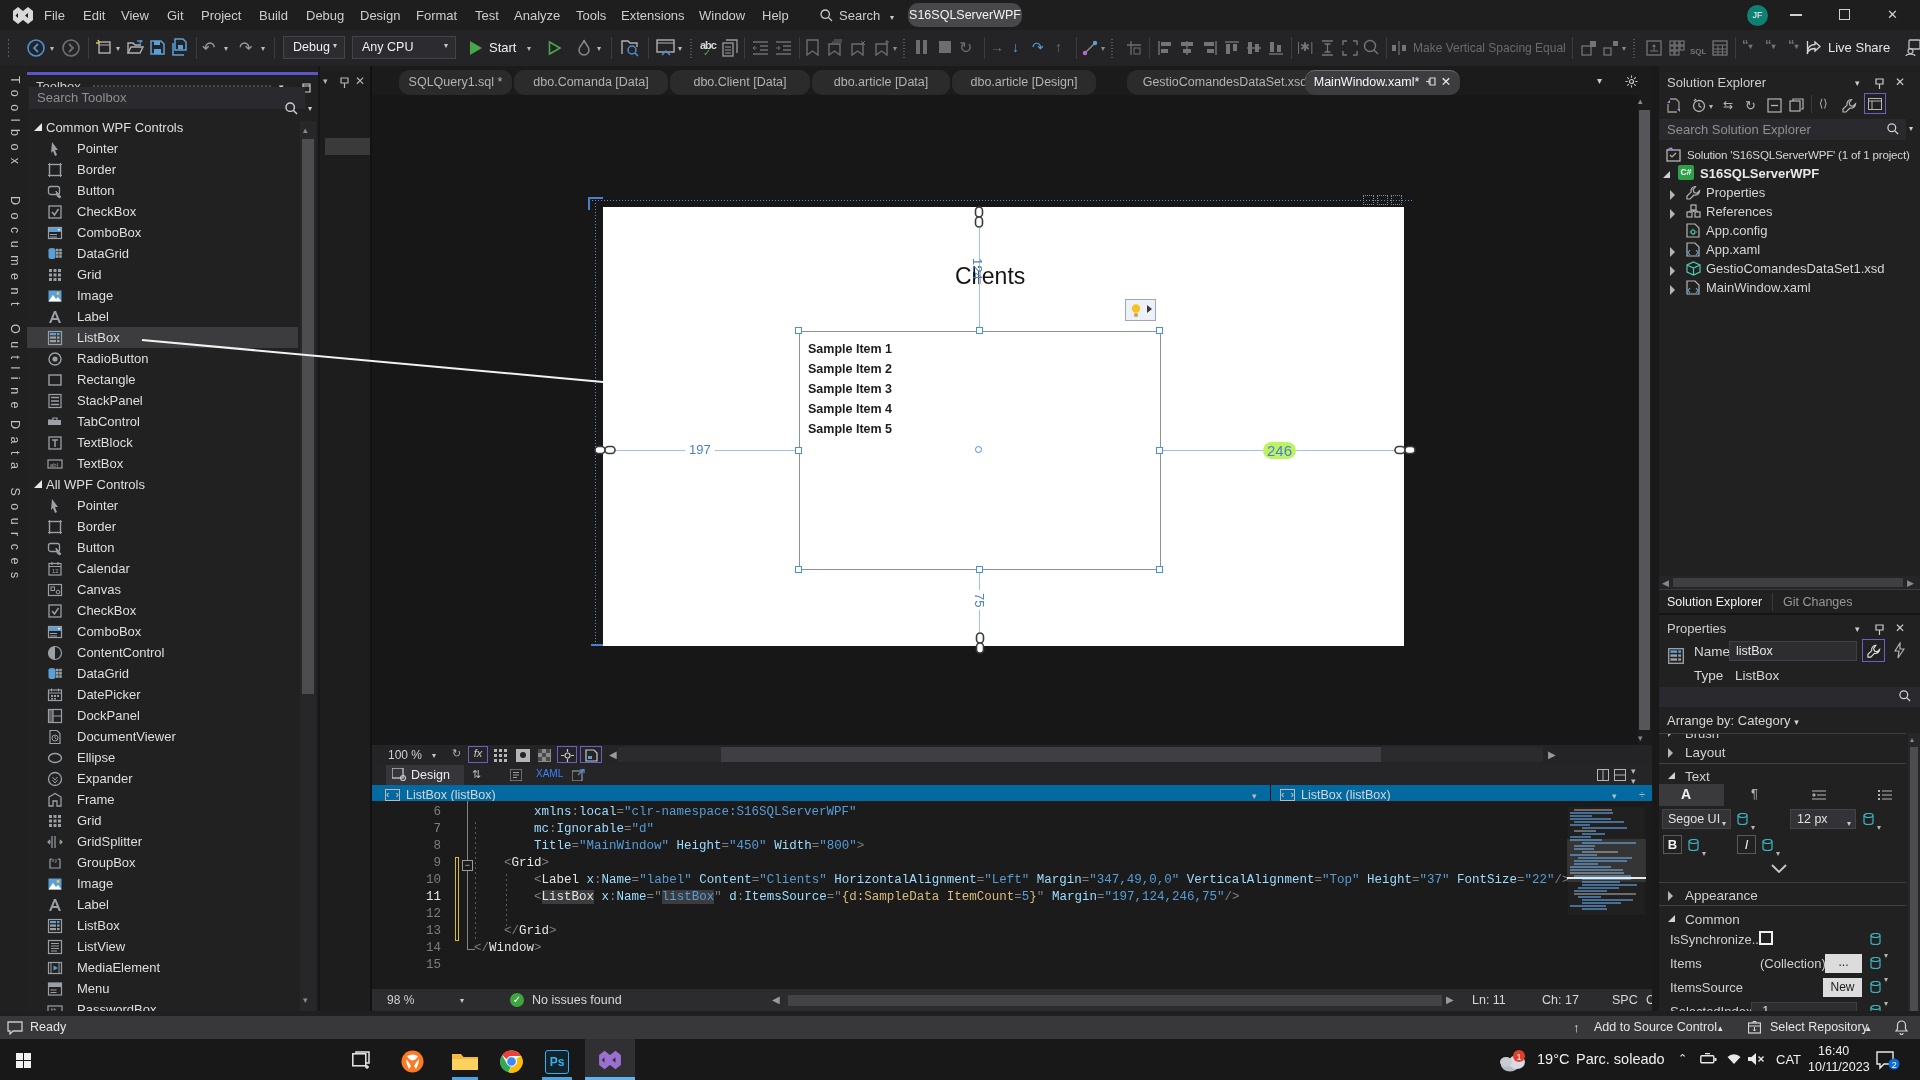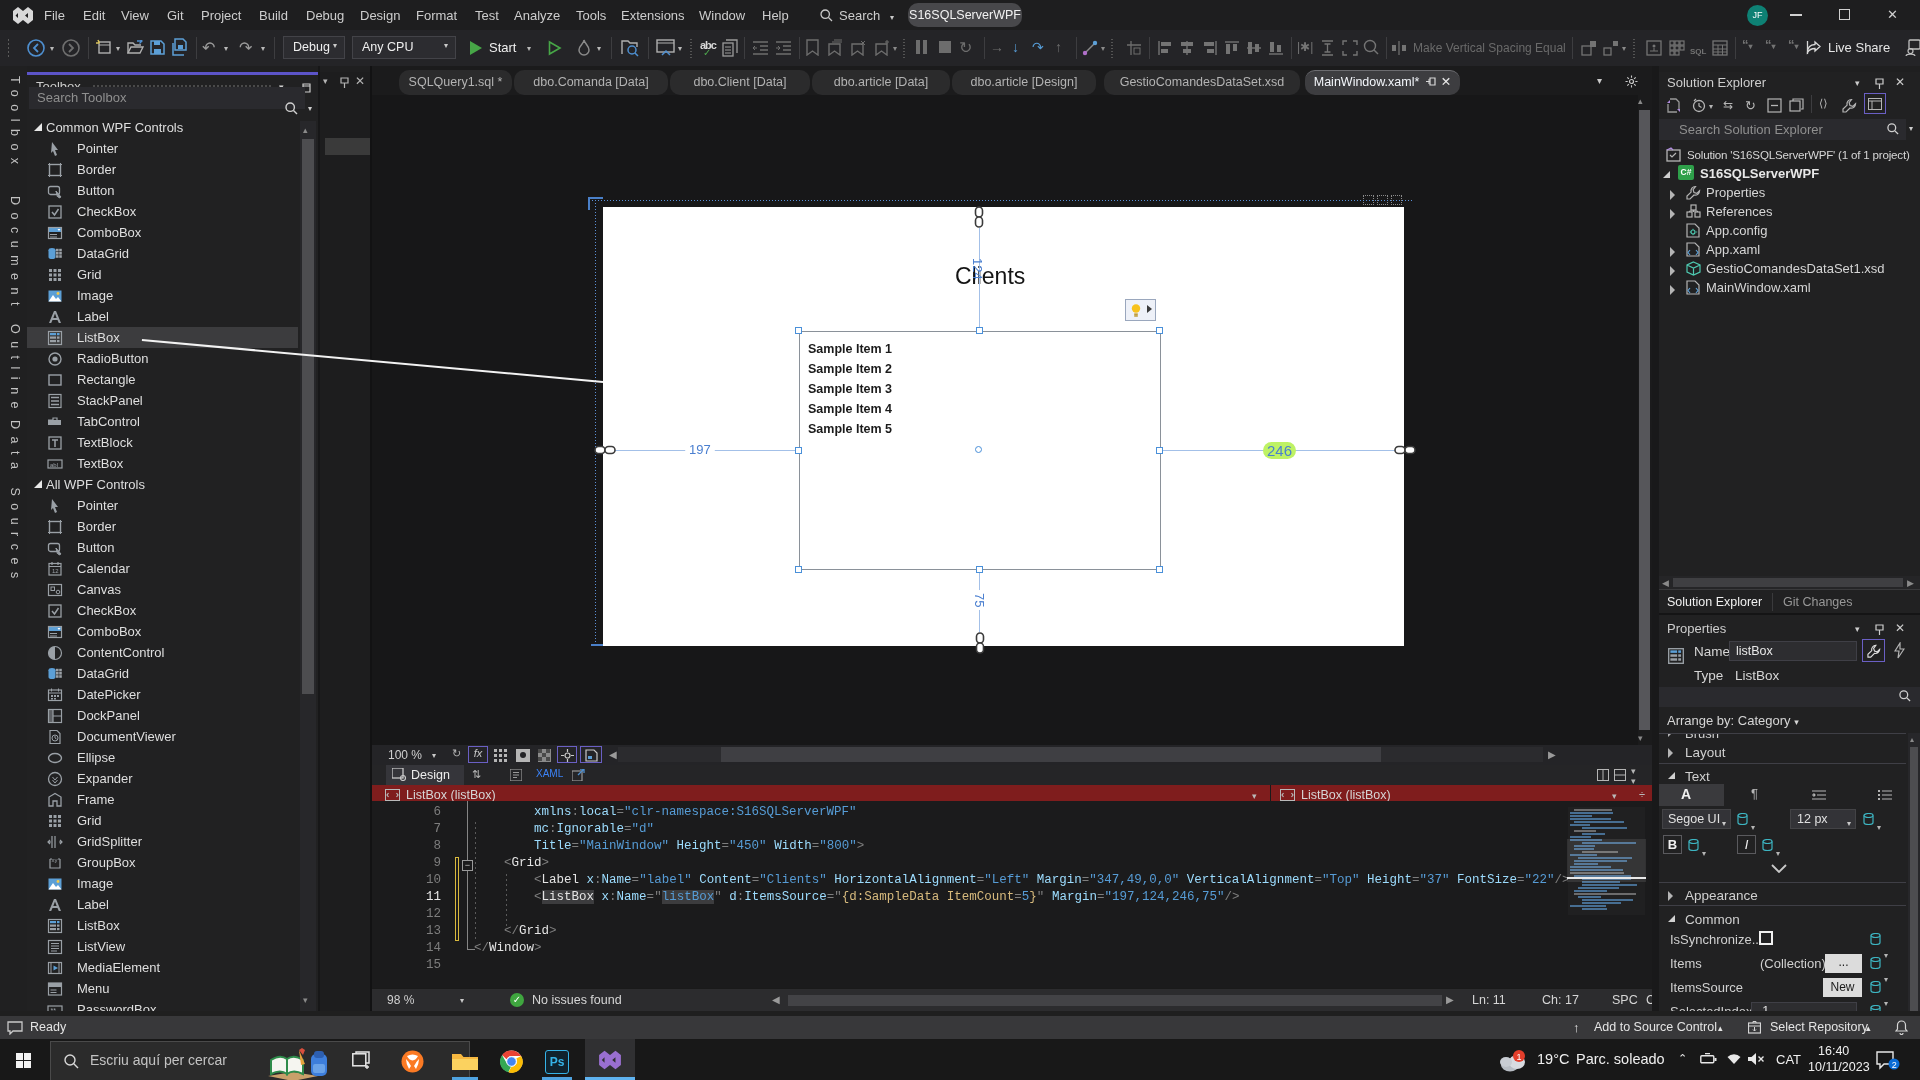--- a/index.html
+++ b/index.html
@@ -702,21 +702,21 @@
       </svg>
     <div class="a" style="left:37px;top:2px;font-size:12px;color:#b5b5b5">✕</div>
     <div class="a" style="left:7px;top:66px;width:45px;height:17px;background:#3a3a3a"></div>
   </div>
   <div id="editor" class="a">
     <div class="a tab tx" style="left:27px;width:113px">SQLQuery1.sql *</div>
     <div class="a tab tx" style="left:142px;width:154px">dbo.Comanda [Data]</div>
     <div class="a tab tx" style="left:298px;width:140px">dbo.Client [Data]</div>
     <div class="a tab tx" style="left:440px;width:138px">dbo.article [Data]</div>
     <div class="a tab tx" style="left:580px;width:144px">dbo.article [Design]</div>
-    <div class="a tab tx" style="left:732px;width:196px">GestioComandesDataSet.xsd</div>
+    <div class="a tab tx" style="left:755px;width:196px">GestioComandesDataSet.xsd</div>
     <div class="a tab tx" style="left:933px;width:155px;background:#3d3d40;color:#f3f6fb;border-top:1px solid #6c6c70;line-height:23px">MainWindow.xaml* &nbsp;<svg style="display:inline-block;vertical-align:-1px" width="11" height="11" viewBox="0 0 11 11">
           <path d="M0 5.5 h4 M4 2 h5 v7 h-5 Z M4 4 l-2 0 m2 3 l-2 0" stroke="#d8d8d8" fill="none" stroke-width="1.2"></path>
         </svg>&nbsp;<span style="color:#e8e8e8">✕</span></div>
     <div class="a" style="left:1225px;top:9px;font-size:10px;color:#c9c9c9">▾</div>
     <svg class="a" style="left:1253px;top:9px" width="13" height="13" viewBox="0 0 13 13">
         <circle cx="6.5" cy="6.5" r="2" fill="none" stroke="#c9c9c9" stroke-width="1.2"></circle>
         <path d="M6.5 0.5 v2.2 M6.5 10.3 v2.2 M0.5 6.5 h2.2 M10.3 6.5 h2.2 M2.3 2.3 l1.6 1.6 M9.1 9.1 l1.6 1.6 M10.7 2.3 L9.1 3.9 M3.9 9.1 L2.3 10.7" stroke="#c9c9c9" stroke-width="1.1"></path>
       </svg>
     <div id="designer" class="a">
 
@@ -864,21 +864,21 @@
           <rect x="0.5" y="0.5" width="11" height="11" fill="none" stroke="#b5b5b5"></rect>
           <path d="M6 0.5 v11" stroke="#b5b5b5"></path>
         </svg>
       <svg class="a" style="left:1242px;top:4px" width="12" height="12" viewBox="0 0 12 12">
           <rect x="0.5" y="0.5" width="11" height="11" fill="none" stroke="#b5b5b5"></rect>
           <path d="M0.5 6 h11" stroke="#b5b5b5"></path>
         </svg>
       <div class="a" style="left:1259px;top:1px;font-size:9px;color:#b5b5b5">▾<br>▾</div>
     </div>
 
-    <div class="a" style="left:0;top:719px;width:1448px;height:21px;background:#7f1d1d;border-bottom:1px solid #1a1a1a">
+    <div class="a" style="left:0;top:719px;width:1448px;height:21px;background:#0369a1;border-bottom:1px solid #1a1a1a">
       <svg class="a" style="left:13px;top:4px" width="15" height="12" viewBox="0 0 15 12">
           <rect x="0.5" y="0.5" width="14" height="11" fill="none" stroke="#b9b9b9"></rect>
           <path d="M3.5 4 l-1.5 2 l1.5 2 M11.5 4 l1.5 2 l-1.5 2" fill="none" stroke="#b9b9b9" stroke-width="1.2"></path>
         </svg>
       <div class="a tx" style="left:34px;top:3px;font-size:12.5px;color:#d6d6d6">ListBox (listBox)</div>
       <div class="a" style="left:880px;top:6px;font-size:9px;color:#b9b9b9">▾</div>
       <div class="a" style="left:898px;top:0;width:1px;height:21px;background:#1a1a1a"></div>
       <svg class="a" style="left:908px;top:4px" width="15" height="12" viewBox="0 0 15 12">
           <rect x="0.5" y="0.5" width="14" height="11" fill="none" stroke="#b9b9b9"></rect>
           <path d="M3.5 4 l-1.5 2 l1.5 2 M11.5 4 l1.5 2 l-1.5 2" fill="none" stroke="#b9b9b9" stroke-width="1.2"></path>
@@ -1005,21 +1005,21 @@
       <svg class="a" style="left:183px;top:5px" width="15" height="15" viewBox="0 0 15 15">
           <path d="M9.5 1.5 a4.5 4.5 0 0 0 -4.4 5.6 L1 11 v3 h3 l4 -4 a4.5 4.5 0 0 0 5.6 -4.4 l-2.8 2.8 l-2.8 -0.9 l-0.9 -2.8 Z" fill="none" stroke="#b5b5b5" stroke-width="1.2"></path>
         </svg>
       <div class="a" style="left:205px;top:0px;width:22px;height:21px;border:1px solid #6a5fc4">
           <svg style="position:absolute;left:3px;top:4px" width="14" height="12" viewBox="0 0 14 12">
             <rect x="0.5" y="0.5" width="13" height="11" fill="none" stroke="#b5b5b5"></rect>
             <path d="M0.5 3 h13 M4 3 v8" stroke="#b5b5b5"></path>
           </svg>
         </div>
     </div>
-    <div class="a srch" style="left:0px;top:47px;width:247px;height:21px;line-height:21px"><span style="margin-left:20px">Search Solution Explorer</span></div>
+    <div class="a srch" style="left:0px;top:47px;width:247px;height:21px;line-height:21px"><span style="margin-left:8px">Search Solution Explorer</span></div>
     <svg class="a" style="left:228px;top:51px" width="12" height="12" viewBox="0 0 13 13">
         <circle cx="5.2" cy="5.2" r="4.2" fill="none" stroke="#d0d0d0" stroke-width="1.4"></circle>
         <line x1="8.5" y1="8.5" x2="12" y2="12" stroke="#d0d0d0" stroke-width="1.4"></line>
       </svg>
     <div class="a" style="left:250px;top:52px;font-size:8px;color:#cdcdcd">▾</div>
     <div id="setree" class="a" style="left:0;top:73px;width:261px;height:230px">
         <div class="trow tx" style="top:0px">
           <svg style="position:absolute;left:7px;top:2px" width="15" height="15" viewBox="0 0 15 15">
             <rect x="1" y="3" width="13" height="11" fill="none" stroke="#b5b5b5" stroke-width="1.3"></rect>
             <path d="M1 3 L5 1 l2 2" fill="none" stroke="#b08be0" stroke-width="1.3"></path>
@@ -1245,37 +1245,20 @@
 </div>
 <div id="taskbar" class="a">
   <svg class="a" style="left:16px;top:14px" width="15" height="15" viewBox="0 0 15 15">
       <g fill="#f2f2f2">
         <rect x="0" y="0" width="7" height="7"></rect>
         <rect x="8" y="0" width="7" height="7"></rect>
         <rect x="0" y="8" width="7" height="7"></rect>
         <rect x="8" y="8" width="7" height="7"></rect>
       </g>
     </svg>
-  <div class="a" style="left:50px;top:2px;width:420px;height:39px;background:#2b2b2b;border:1px solid #4a4a4a;border-bottom:none">
-    <svg style="position:absolute;left:13px;top:12px" width="15" height="15" viewBox="0 0 15 15">
-        <circle cx="6" cy="6" r="5" fill="none" stroke="#d8d8d8" stroke-width="1.4"></circle>
-        <line x1="9.8" y1="9.8" x2="14" y2="14" stroke="#d8d8d8" stroke-width="1.4"></line>
-      </svg>
-    <span style="position:absolute;left:39px;top:10px;font-size:14px;color:#c3c3c3">Escriu aquí per cercar</span>
-    <svg style="position:absolute;left:212px;top:6px" width="70" height="33" viewBox="0 0 70 33">
-      <path d="M5 28 L30 24 L55 28 L30 33 Z" fill="#c9a06a"></path>
-      <path d="M8 12 C14 8 20 8 24 11 L24 26 C20 23 14 23 8 26 Z" fill="#f5f5f0" stroke="#2e8b4a" stroke-width="2"></path>
-      <path d="M40 12 C34 8 28 8 24 11 L24 26 C28 23 34 23 40 26 Z" fill="#f5f5f0" stroke="#2e8b4a" stroke-width="2"></path>
-      <path d="M36 2 l6 14 l-4 1 Z" fill="#e8a33d"></path>
-        <path d="M36 2 l3 -2 l3 2 l-2 5 Z" fill="#d94f3d"></path>
-      <rect x="48" y="6" width="16" height="22" rx="5" fill="#3d7edb"></rect>
-        <rect x="51" y="3" width="10" height="7" rx="3" fill="#2d5fb0"></rect>
-        <rect x="50" y="16" width="12" height="9" rx="2" fill="#6aa3e8"></rect>
-    </svg>
-  </div>
   <svg class="a" style="left:352px;top:12px" width="19" height="18" viewBox="0 0 19 18">
       <rect x="0.8" y="2.8" width="13" height="12" fill="none" stroke="#e8e8e8" stroke-width="1.5"></rect>
       <path d="M4 2.8 V1 h13 v11 h-3" fill="none" stroke="#e8e8e8" stroke-width="1.5"></path>
       <path d="M15 14 v4 M13 16 h4" stroke="#e8e8e8" stroke-width="1.3"></path>
     </svg>
   <svg class="a" style="left:401px;top:11px" width="23" height="23" viewBox="0 0 23 23">
       <circle cx="11.5" cy="11.5" r="11" fill="#fb7a24"></circle>
       <path d="M6 6 Q11.5 3 17 6 Q15 10 11.5 10.5 Q8 10 6 6 Z" fill="#fff"></path>
       <path d="M5 9 Q8 12 10 16 L8 19 Q5 14 5 9 Z" fill="#fff"></path>
       <path d="M18 9 Q15 12 13 16 L15 19 Q18 14 18 9 Z" fill="#fff"></path>

